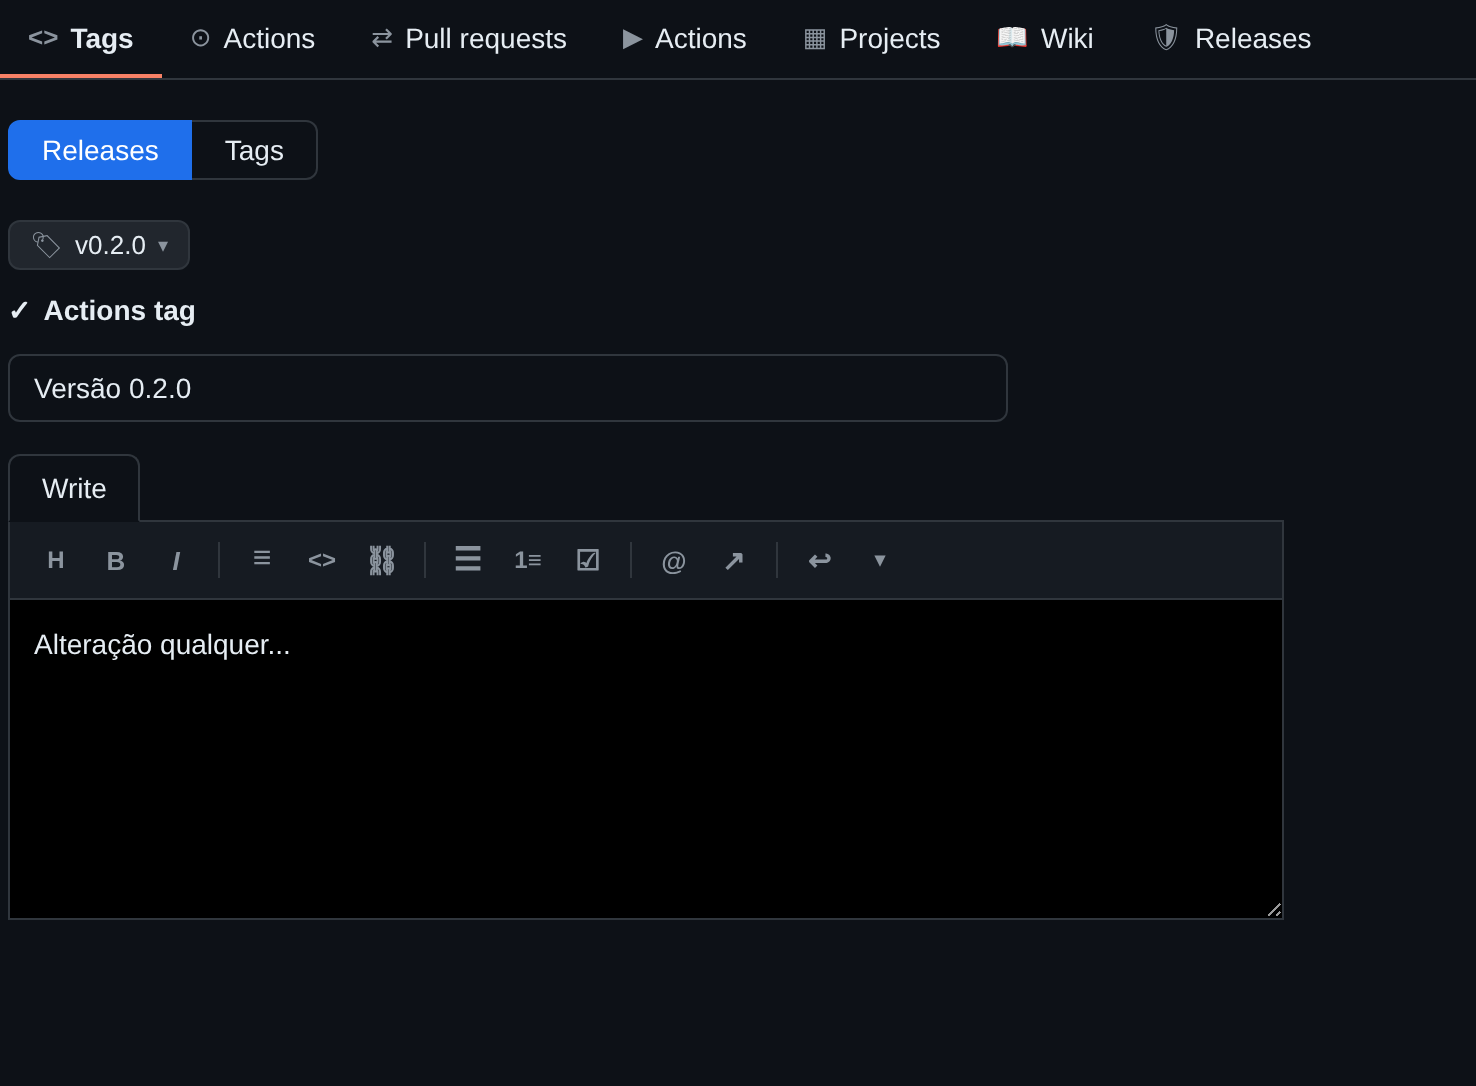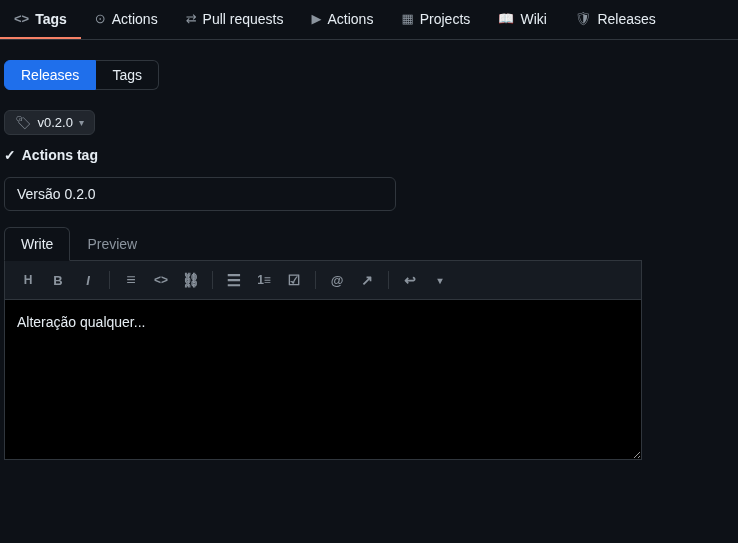--- a/index.html
+++ b/index.html
@@ -108,21 +108,21 @@
       font-weight: 600;
       color: #e6edf3;
       margin-bottom: 14px;
     }
     .check-icon {
       color: #e6edf3;
     }
 
     
     .text-input {
-      width: 392px;
+      width: 500px;
       padding: 8px 12px;
       background-color: #0d1117;
       border: 1px solid #30363d;
       border-radius: 6px;
       color: #e6edf3;
       font-size: 14px;
       outline: none;
       margin-bottom: 16px;
     }
 
@@ -259,21 +259,20 @@
 
   
   <input type="text" class="text-input" value="Versão 0.2.0" placeholder="Versão 0.2.0" style="">
 
   
   <div class="editor-wrapper">
 
     
     <div class="editor-tabs">
       <button class="editor-tab active">Write</button>
-      <button class="editor-tab">Preview</button>
     </div>
 
     
     <div class="toolbar">
       <button class="toolbar-btn" title="Heading" style="font-size:12px;">H</button>
       <button class="toolbar-btn" title="Bold" style="font-weight:900;">B</button>
       <button class="toolbar-btn" title="Italic" style="font-style:italic;">I</button>
       <div class="toolbar-divider"></div>
       <button class="toolbar-btn" title="Quote" style="font-size:16px;">≡</button>
       <button class="toolbar-btn" title="Code" style="font-size:12px;">&lt;&gt;</button>

